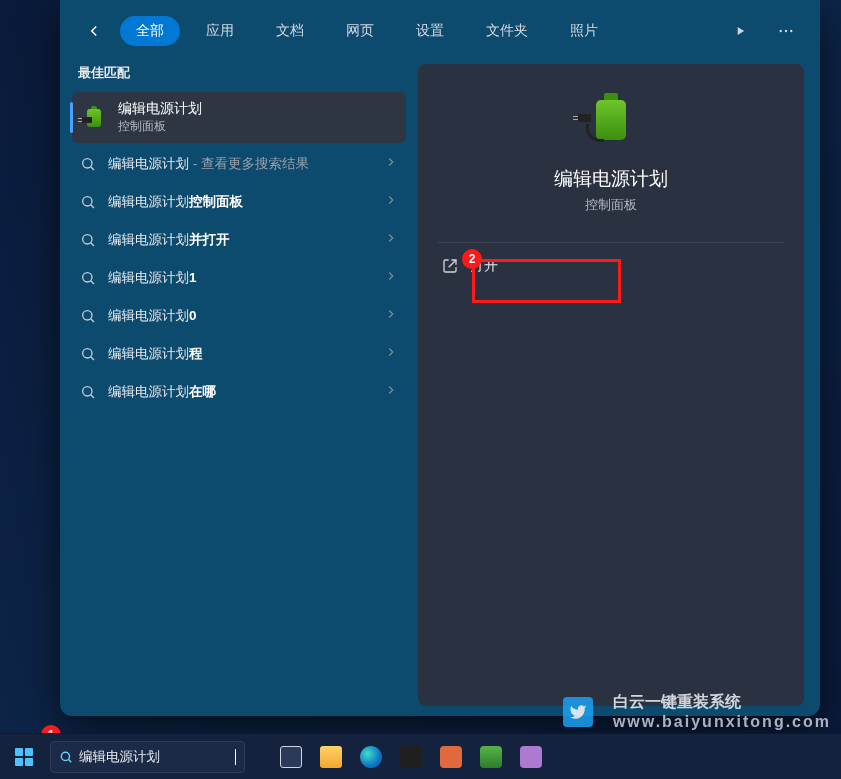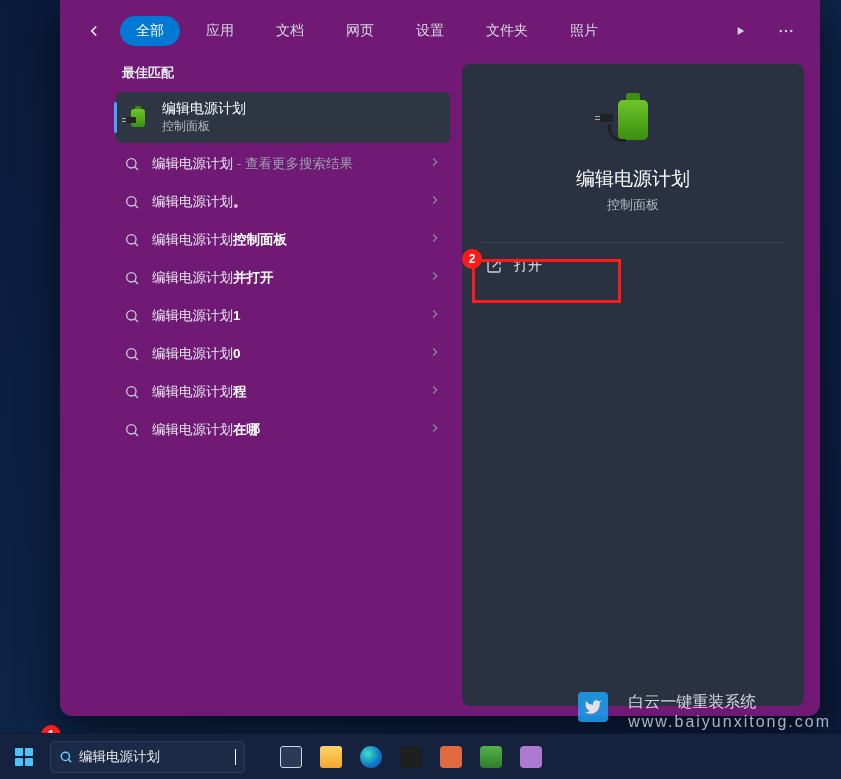--- a/index.html
+++ b/index.html
@@ -8,21 +8,21 @@
       background: linear-gradient(135deg, #0a1a3a 0%, #0d2548 50%, #0a1a3a 100%);
       width: 841px; height: 779px;
       overflow: hidden;
       position: relative;
       color: #fff;
     }
     .search-panel {
       position: absolute;
       left: 60px; top: 0;
       width: 760px; height: 716px;
-      background: #701a75;
+      background: #0c4a6e;
       border-radius: 0 0 12px 12px;
       box-shadow: 0 14px 40px rgba(0,0,0,.6);
       display: flex;
       flex-direction: column;
     }
     .header-row {
       display: flex; align-items: center;
       gap: 12px;
       padding: 16px 20px 10px 20px;
     }
@@ -35,21 +35,21 @@
       padding: 6px 16px;
       border-radius: 18px;
       font-size: 14px;
       color: #d6d9e0;
       cursor: pointer;
     }
     .tab.active { background: #0078d4; color:#fff; }
     .header-right { margin-left: auto; display:flex; gap:18px; align-items:center; }
     .hr-btn { width:28px; height:28px; display:flex; align-items:center; justify-content:center; color:#d0d4dc; cursor:pointer; position:relative;}
     .panel-body { display:flex; flex:1; min-height:0; }
-    .left-col { width: 352px; padding: 0 6px 10px 12px; overflow:hidden;margin-left:44px; }
+    .left-col { width: 352px; padding: 0 6px 10px 12px; overflow:hidden; }
     .right-col { flex:1; padding: 8px 16px 10px 6px; }
     .section-title { font-size:13px; color:#e6e8ee; font-weight:600; padding:8px 6px 10px 6px; }
     .best-item {
       display:flex; align-items:center;
       background:#2f3643; border-radius:6px;
       padding:8px 10px;
       position:relative;
     }
     .best-item::before{
       content:""; position:absolute; left:-2px; top:10px; bottom:10px; width:3px;
@@ -103,21 +103,21 @@
     .win-logo{display:grid;grid-template-columns:8px 8px;grid-template-rows:8px 8px;gap:2px;}
     .win-logo span{background:#4cc2ff;border-radius:1px;}
     .search-bar{ display:flex;align-items:center; width:195px;height:32px;background:#1b2a47;border:1px solid #2d3c5a;border-radius:4px;padding:0 8px;gap:6px;}
     .sb-ic{width:14px;height:14px;color:#69d0ff;}
     .sb-text{font-size:13.5px;color:#e8eaef;border:none;background:transparent;outline:none;flex:1;}
     .sb-caret{width:1px;height:16px;background:#fff;animation:blink 1s infinite;}
     @keyframes blink{50%{opacity:0;}}
     .tb-icons{display:flex;gap:4px;margin-left:20px;}
     .tb-ic{width:36px;height:36px;display:flex;align-items:center;justify-content:center;cursor:pointer;border-radius:4px;}
     .icon-box{width:22px;height:22px;border-radius:3px;}
-    .watermark{position:absolute;right:10px;bottom:48px;display:flex;align-items:flex-start;gap:20px;opacity:.85;}
+    .watermark{position:absolute;right:10px;bottom:48px;display:flex;align-items:center;gap:20px;opacity:.85;font-weight:bold;}
     .wm-logo{width:30px;height:30px;background:#1da1f2;border-radius:4px;display:flex;align-items:center;justify-content:center;}
     .wm-txt{color:#eef1f9;font-size:16px;}
     .wm-sub{font-size:16px;letter-spacing:2px;color:#c7cdda;display:block;}
   </style>
 </head>
 <body>
 
 <div class="search-panel">
   <div class="header-row">
     <div class="back-btn">
@@ -175,30 +175,20 @@
     <span class="li-text">编辑电源计划<span class="dim"> - 查看更多搜索结果</span></span>
     <span class="chev"><svg viewBox="0 0 24 24" width="14" height="14" fill="none" stroke="currentColor" stroke-width="2">
                 <path d="M9 6l6 6-6 6"></path>
               </svg></span>
           </div>
           <div class="list-item">
     <svg class="srch-ic" viewBox="0 0 24 24" fill="none" stroke="currentColor" stroke-width="2">
               <circle cx="11" cy="11" r="7"></circle>
               <path d="M21 21l-5-5"></path>
             </svg>
-    <span class="li-text">编辑电源计划<b>。</b></span>
-    <span class="chev"><svg viewBox="0 0 24 24" width="14" height="14" fill="none" stroke="currentColor" stroke-width="2">
-                <path d="M9 6l6 6-6 6"></path>
-              </svg></span>
-          </div>
-          <div class="list-item">
-    <svg class="srch-ic" viewBox="0 0 24 24" fill="none" stroke="currentColor" stroke-width="2">
-              <circle cx="11" cy="11" r="7"></circle>
-              <path d="M21 21l-5-5"></path>
-            </svg>
     <span class="li-text">编辑电源计划<b>控制面板</b></span>
     <span class="chev"><svg viewBox="0 0 24 24" width="14" height="14" fill="none" stroke="currentColor" stroke-width="2">
                 <path d="M9 6l6 6-6 6"></path>
               </svg></span>
           </div>
           <div class="list-item">
     <svg class="srch-ic" viewBox="0 0 24 24" fill="none" stroke="currentColor" stroke-width="2">
               <circle cx="11" cy="11" r="7"></circle>
               <path d="M21 21l-5-5"></path>
             </svg>

